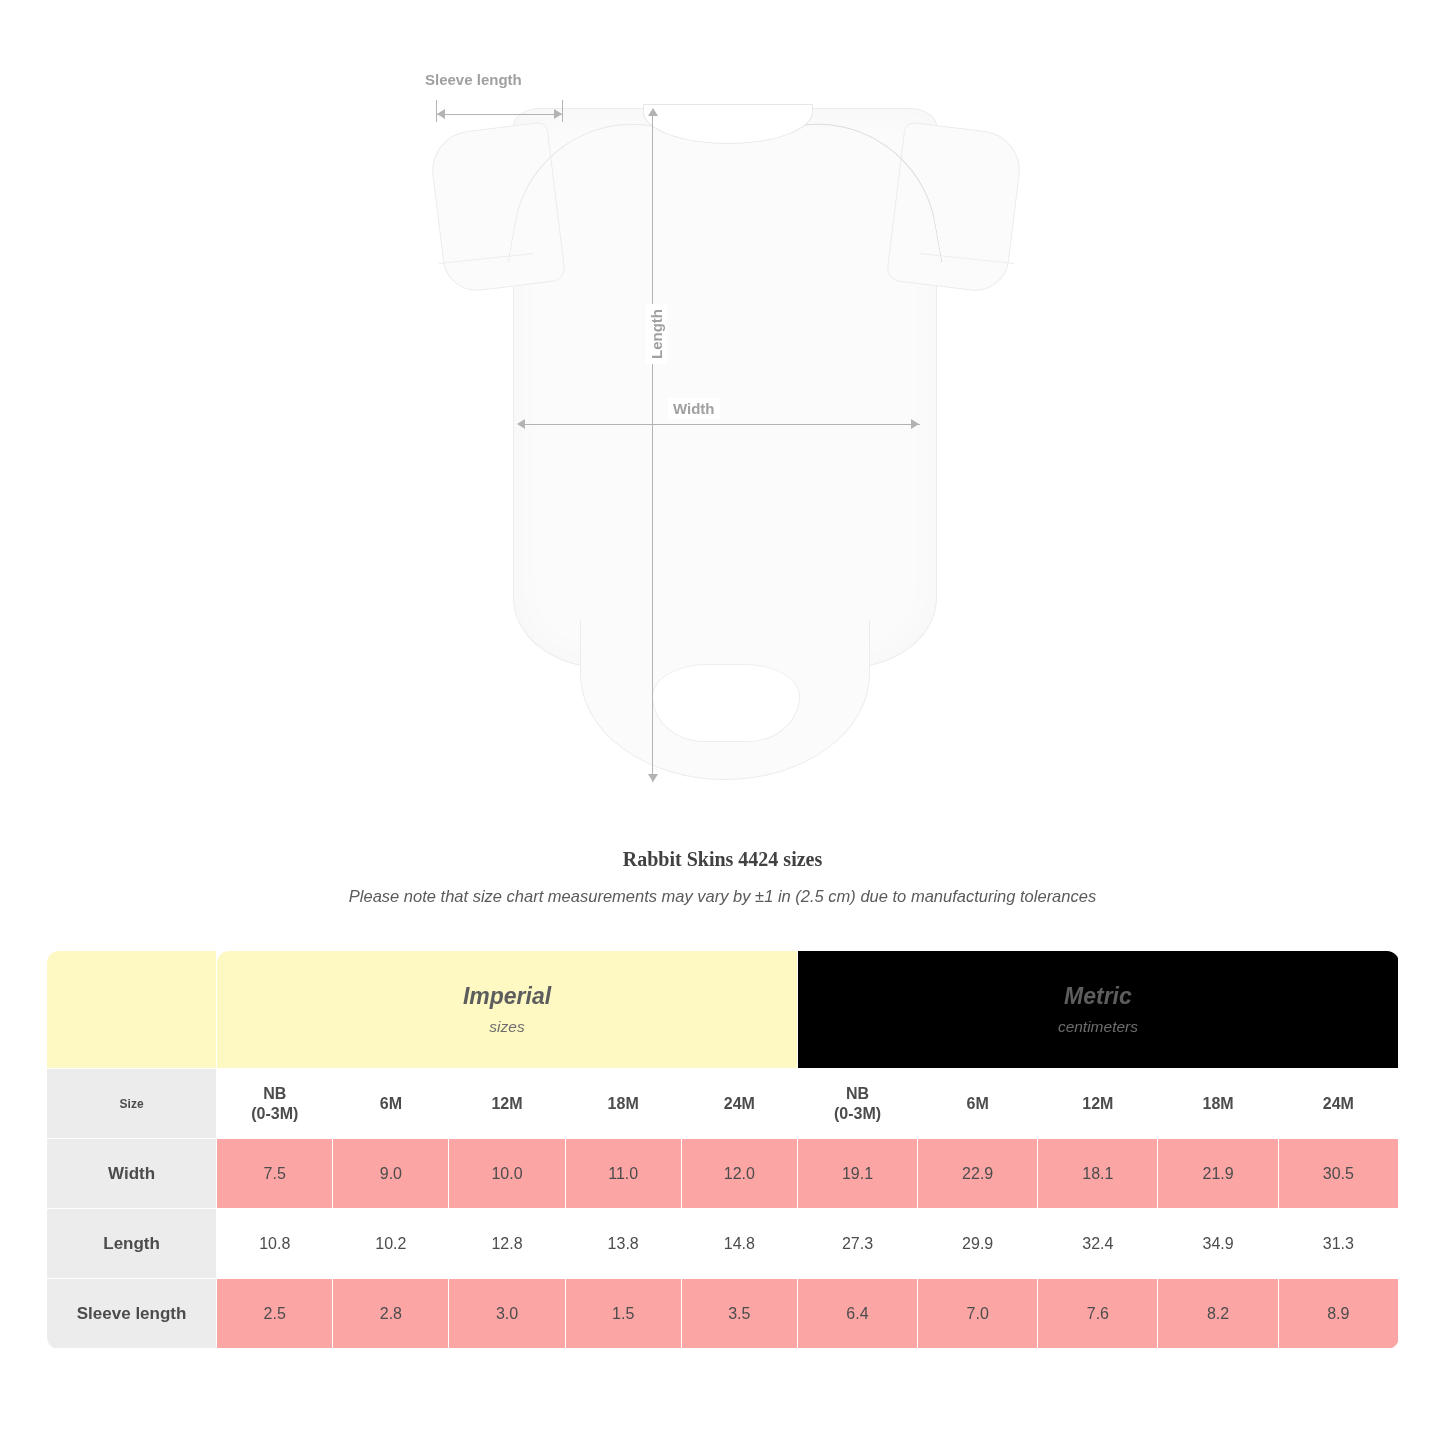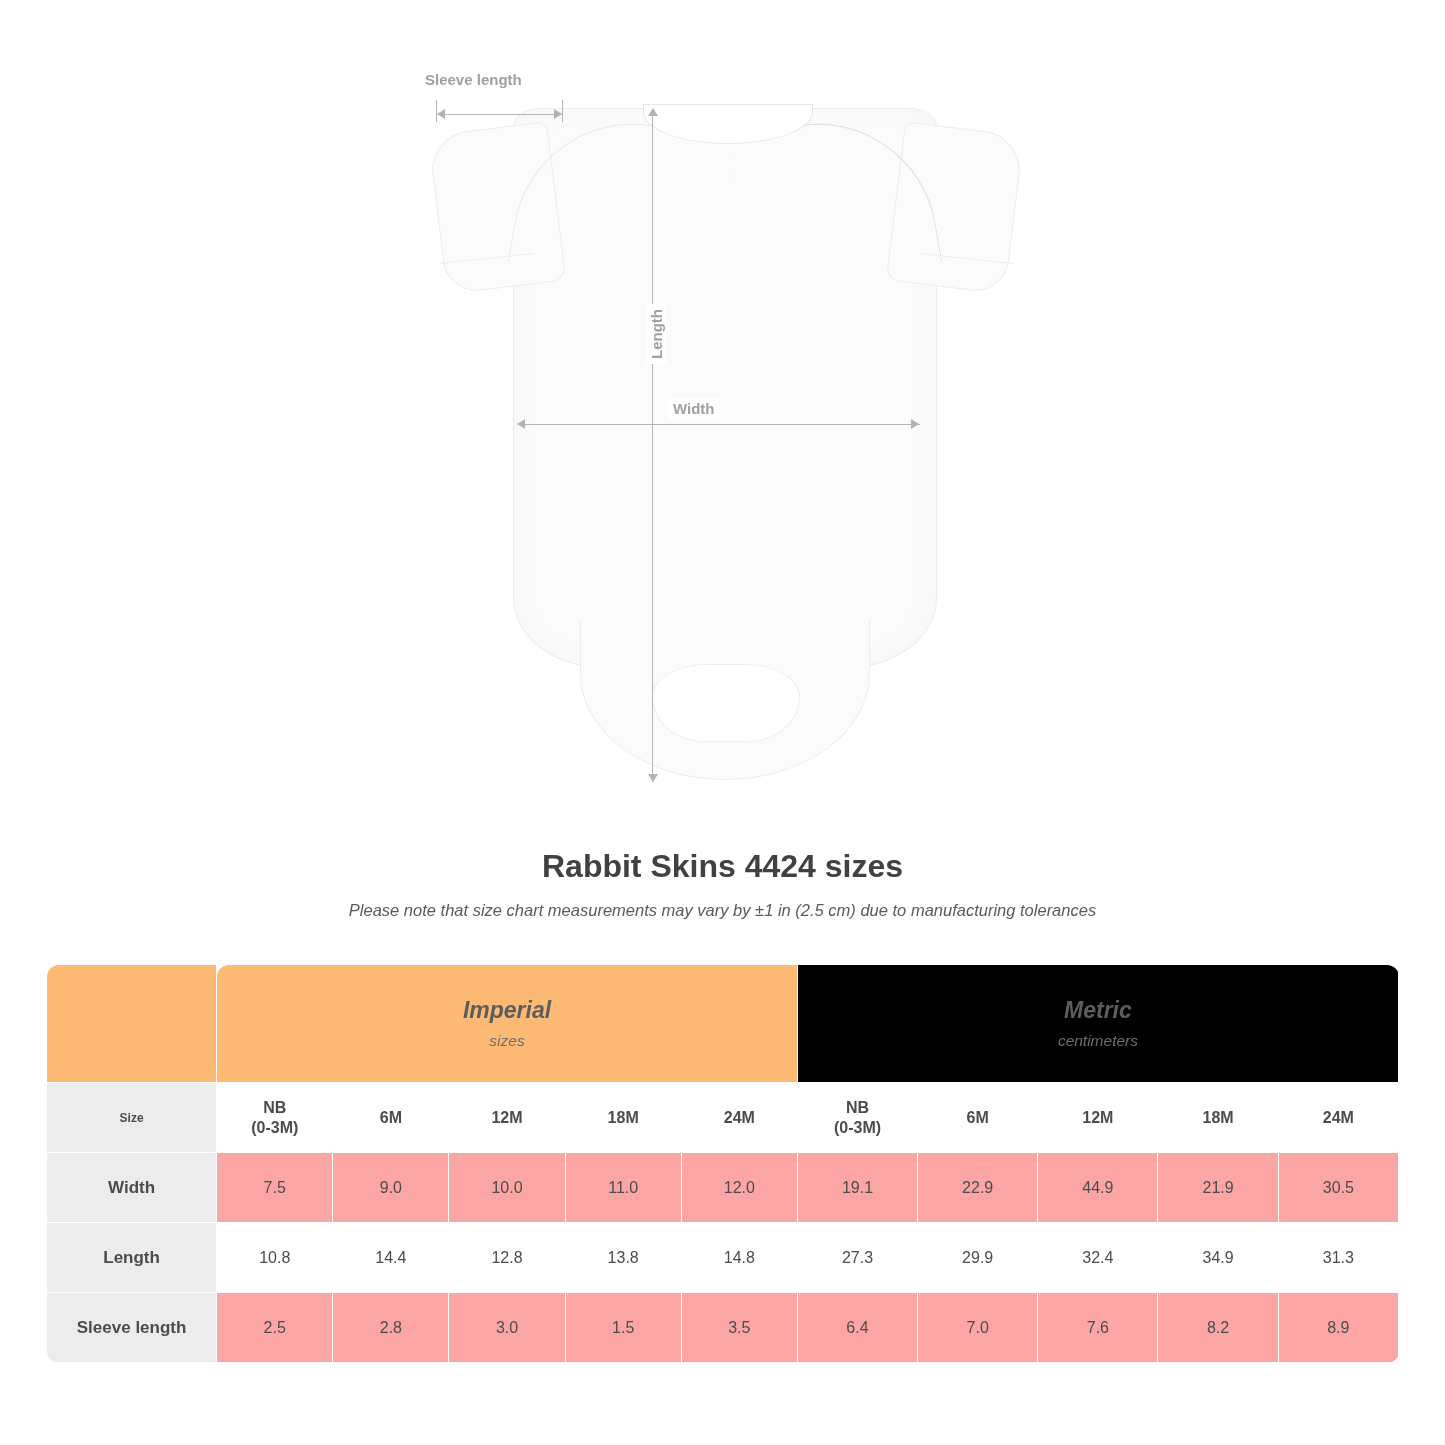--- a/index.html
+++ b/index.html
@@ -168,24 +168,25 @@
   .guide-label.vertical {
     writing-mode: vertical-rl;
     text-orientation: mixed;
     transform: rotate(180deg);
     padding: 5px 2px;
   }
 
   
   .title-block { text-align: center; margin-top: 18px; }
   .chart-title {
-    font-size: 32px;
+    font-size: 20px;
     font-weight: bold;
     color: #414141;
     margin: 0 0 14px 0;
+    font-family: Liberation Serif, serif;
   }
   .chart-note {
     font-size: 16.5px;
     font-style: italic;
     color: #5a5a5a;
     margin: 16px;
   }
 
   
   .table-wrap { padding: 28px 46px 0 46px; }
@@ -195,21 +196,21 @@
     table-layout: fixed;
   }
   table.size-table td, table.size-table th {
     border: 1px solid #ffffff;
     text-align: center;
     vertical-align: middle;
     font-size: 16px;
     color: #4c4c4c;
   }
   .unit-head {
-    background: #fdba74;
+    background: #fef9c3;
     height: 118px;
     border-top-left-radius: 12px;
   }
   .unit-head-right { background: #000000; height: 118px; border-top-right-radius: 12px; }
   .unit-name {
     font-size: 23px;
     font-style: italic;
     font-weight: bold;
     color: #5d5d5d;
     display: block;
@@ -320,29 +321,29 @@
 
       <tr class="data-row alt">
         <td class="row-label">Width</td>
         <td>7.5</td>
         <td>9.0</td>
         <td>10.0</td>
         <td>11.0</td>
         <td>12.0</td>
         <td>19.1</td>
         <td>22.9</td>
-        <td>44.9</td>
+        <td>18.1</td>
         <td>21.9</td>
         <td>30.5</td>
       </tr>
 
       <tr class="data-row">
         <td class="row-label">Length</td>
         <td>10.8</td>
-        <td>14.4</td>
+        <td>10.2</td>
         <td>12.8</td>
         <td>13.8</td>
         <td>14.8</td>
         <td>27.3</td>
         <td>29.9</td>
         <td>32.4</td>
         <td>34.9</td>
         <td>31.3</td>
       </tr>
 

